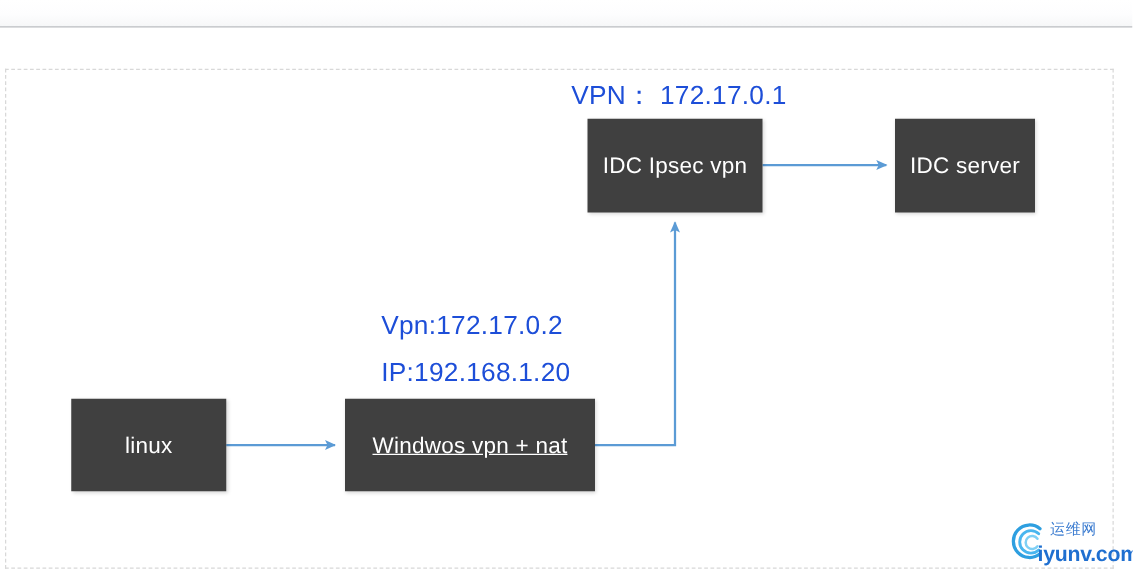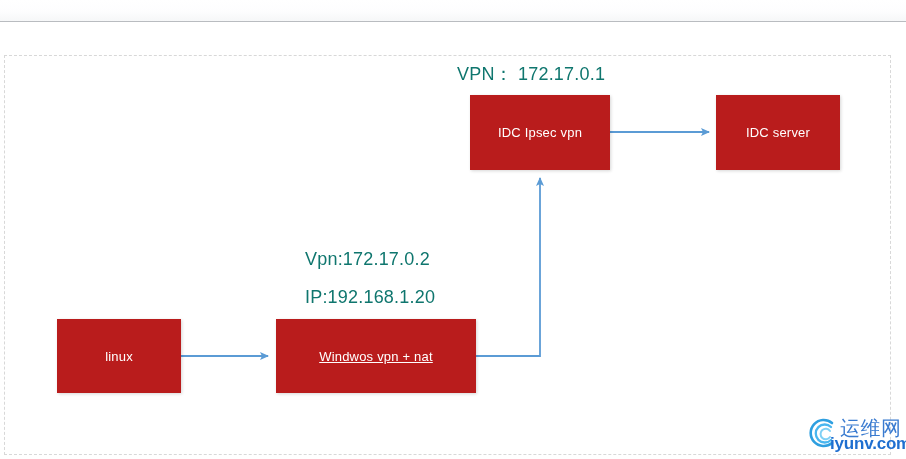--- a/index.html
+++ b/index.html
@@ -41,41 +41,41 @@
   #diagram-canvas {
     position: absolute;
     left: 0; top: 0;
     width: 906px;
     height: 459px;
   }
 
   
   .node {
     position: absolute;
-    background: #b91c1c;
+    background: #404040;
     color: #ffffff;
     display: flex;
     align-items: center;
     justify-content: center;
-    font-size: 13px;
+    font-size: 18px;
     letter-spacing: 0.2px;
     white-space: nowrap;
     box-shadow: 1px 1px 3px rgba(0,0,0,0.16);
   }
 
   #node-idc-ipsec-vpn { left: 470px; top: 95px;  width: 140px; height: 75px; }
-  #node-idc-server    { left: 716px; top: 95px;  width: 124px; height: 75px; }
+  #node-idc-server    { left: 716px; top: 95px;  width: 112px; height: 75px; }
   #node-linux         { left: 57px;  top: 319px; width: 124px; height: 74px; }
   #node-windows-nat   { left: 276px; top: 319px; width: 200px; height: 74px; text-decoration: underline; }
 
   
   .label {
     position: absolute;
-    color: #0f766e;
-    font-size: 18px;
+    color: #1d4ed8;
+    font-size: 21px;
     white-space: nowrap;
     letter-spacing: 0.2px;
   }
 
   #label-vpn-idc        { left: 457px; top: 62px;  }
   #label-ip-idc-server  { left: 705px; top: 62px;  }
   #label-vpn-windows    { left: 305px; top: 249px; }
   #label-ip-windows     { left: 305px; top: 287px; }
   #label-ip-linux       { left: 45px;  top: 287px; }
 
@@ -97,21 +97,21 @@
     height: 44px;
   }
   #watermark-mark {
     position: absolute;
     left: 0; top: 2px;
   }
   #watermark-cn {
     position: absolute;
     left: 34px;
     top: 1px;
-    font-size: 20px;
+    font-size: 12px;
     color: #3a7bd0;
     font-family: "DejaVu Sans", sans-serif;
     letter-spacing: 0.5px;
     white-space: nowrap;
   }
   #watermark-domain {
     position: absolute;
     left: 24px;
     top: 20px;
     font-size: 17px;

